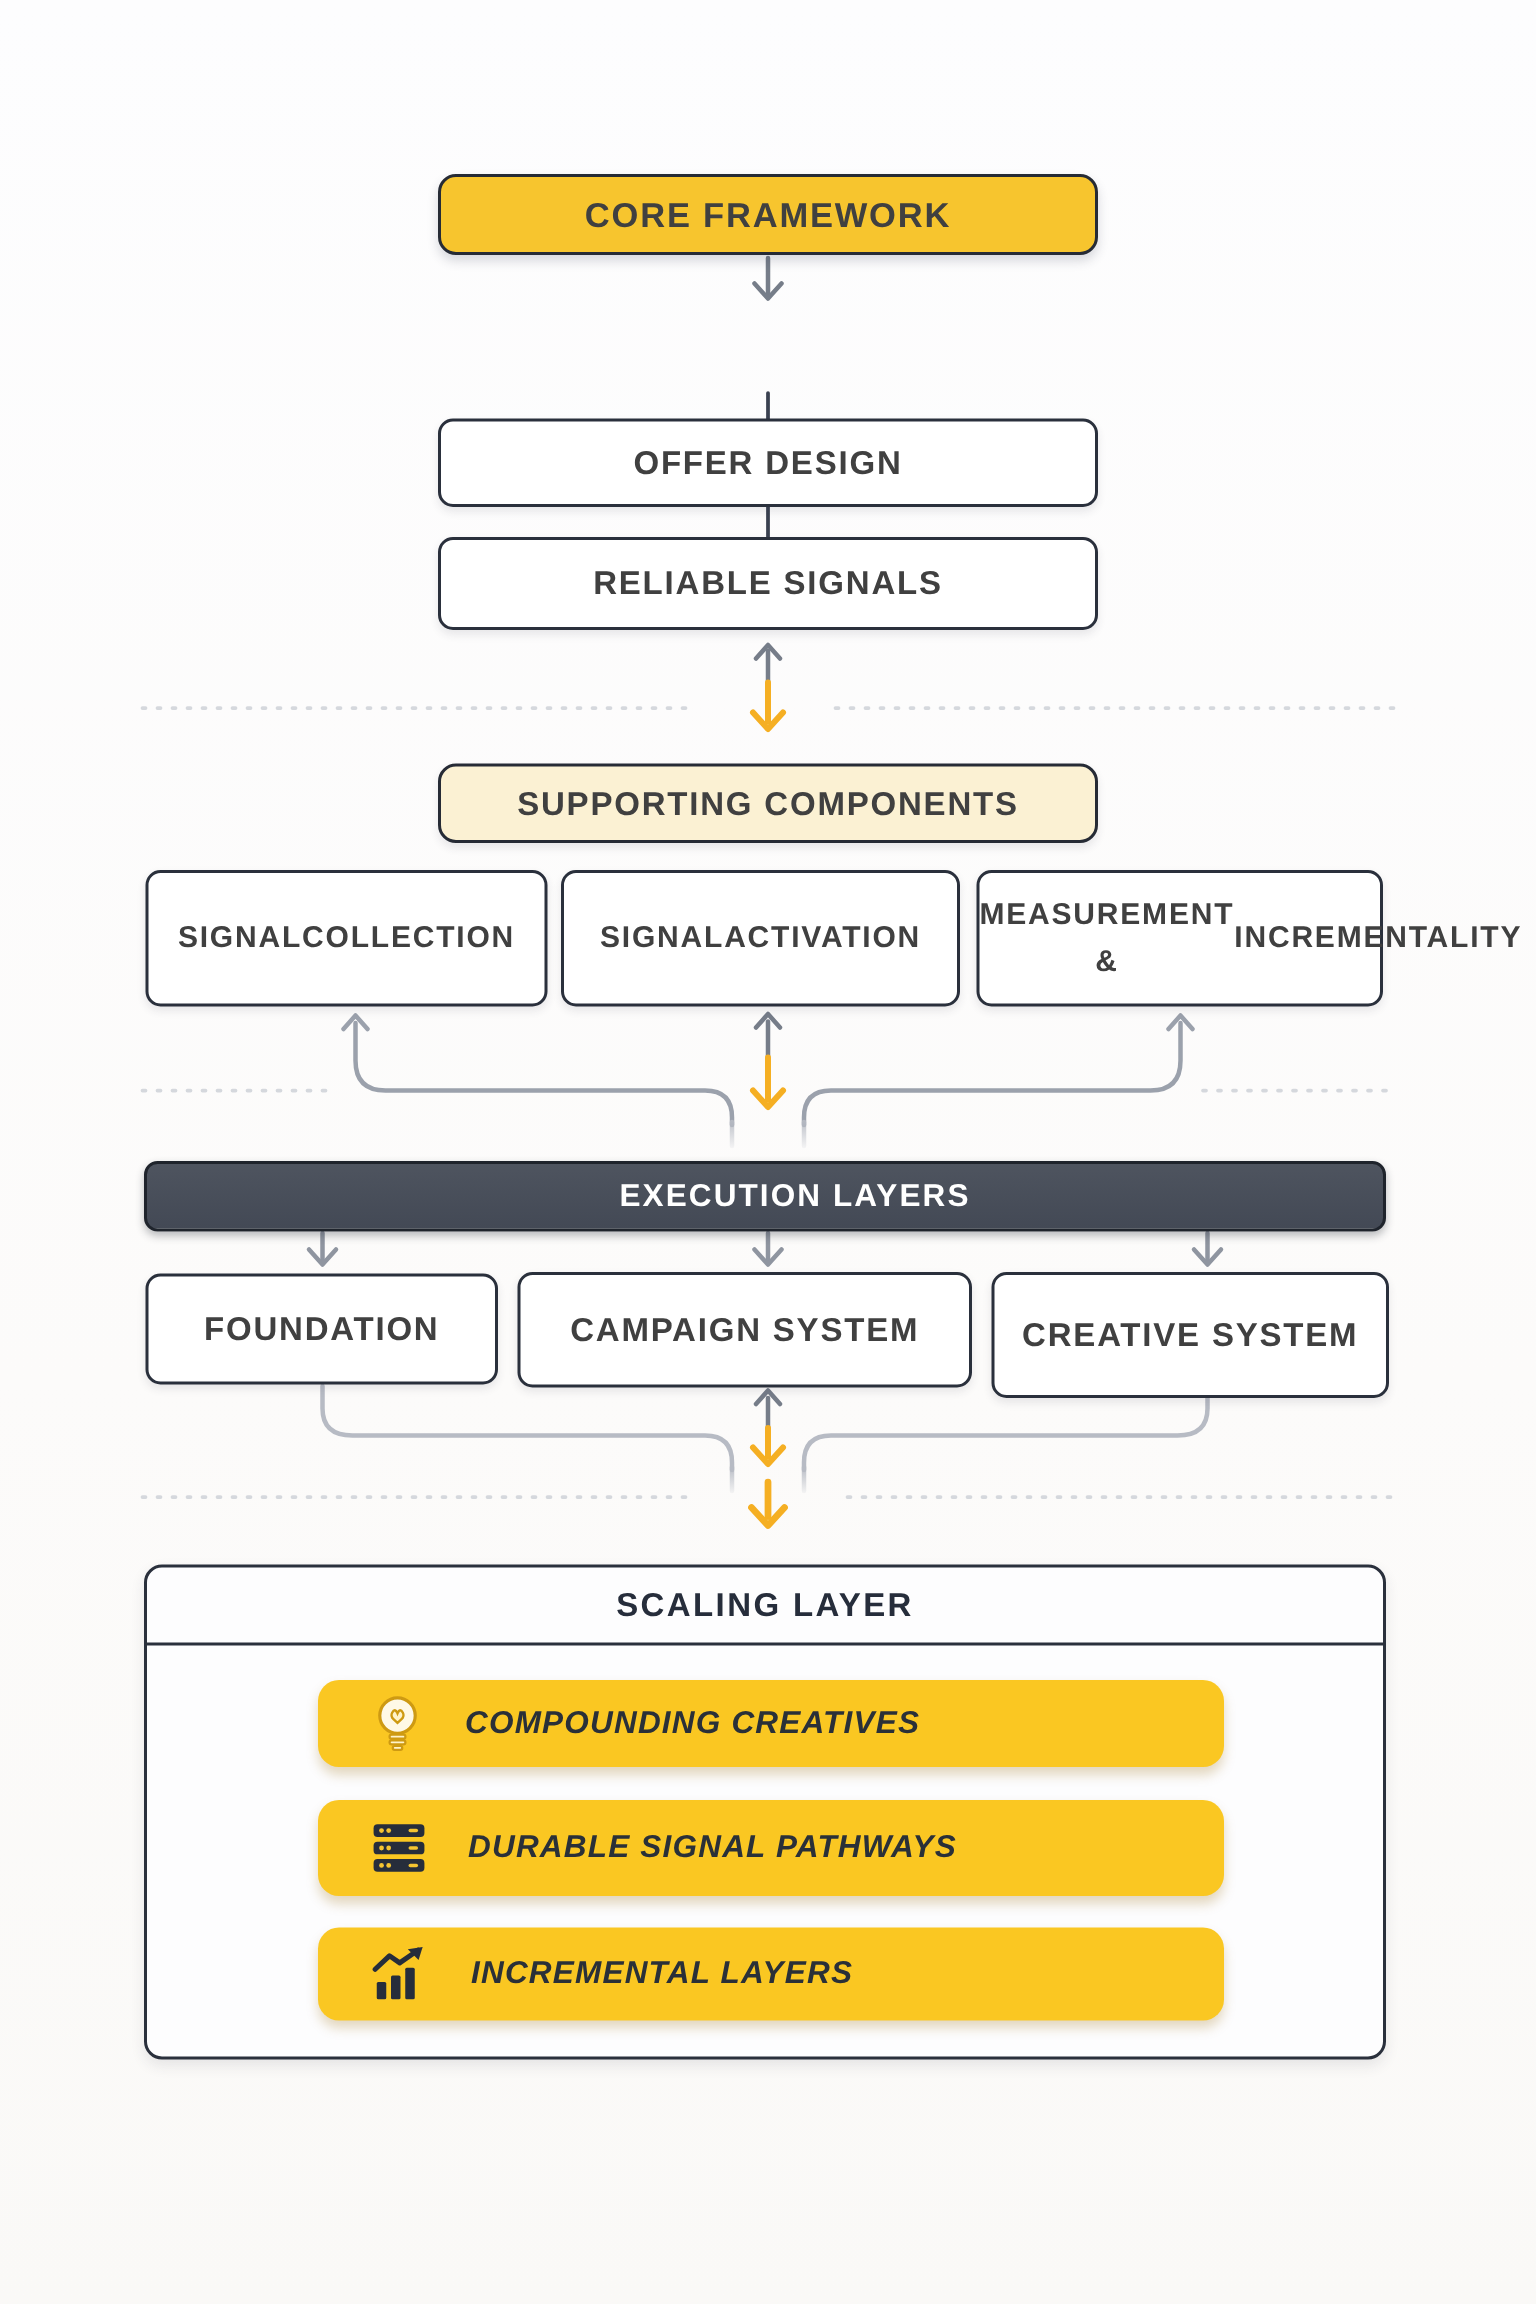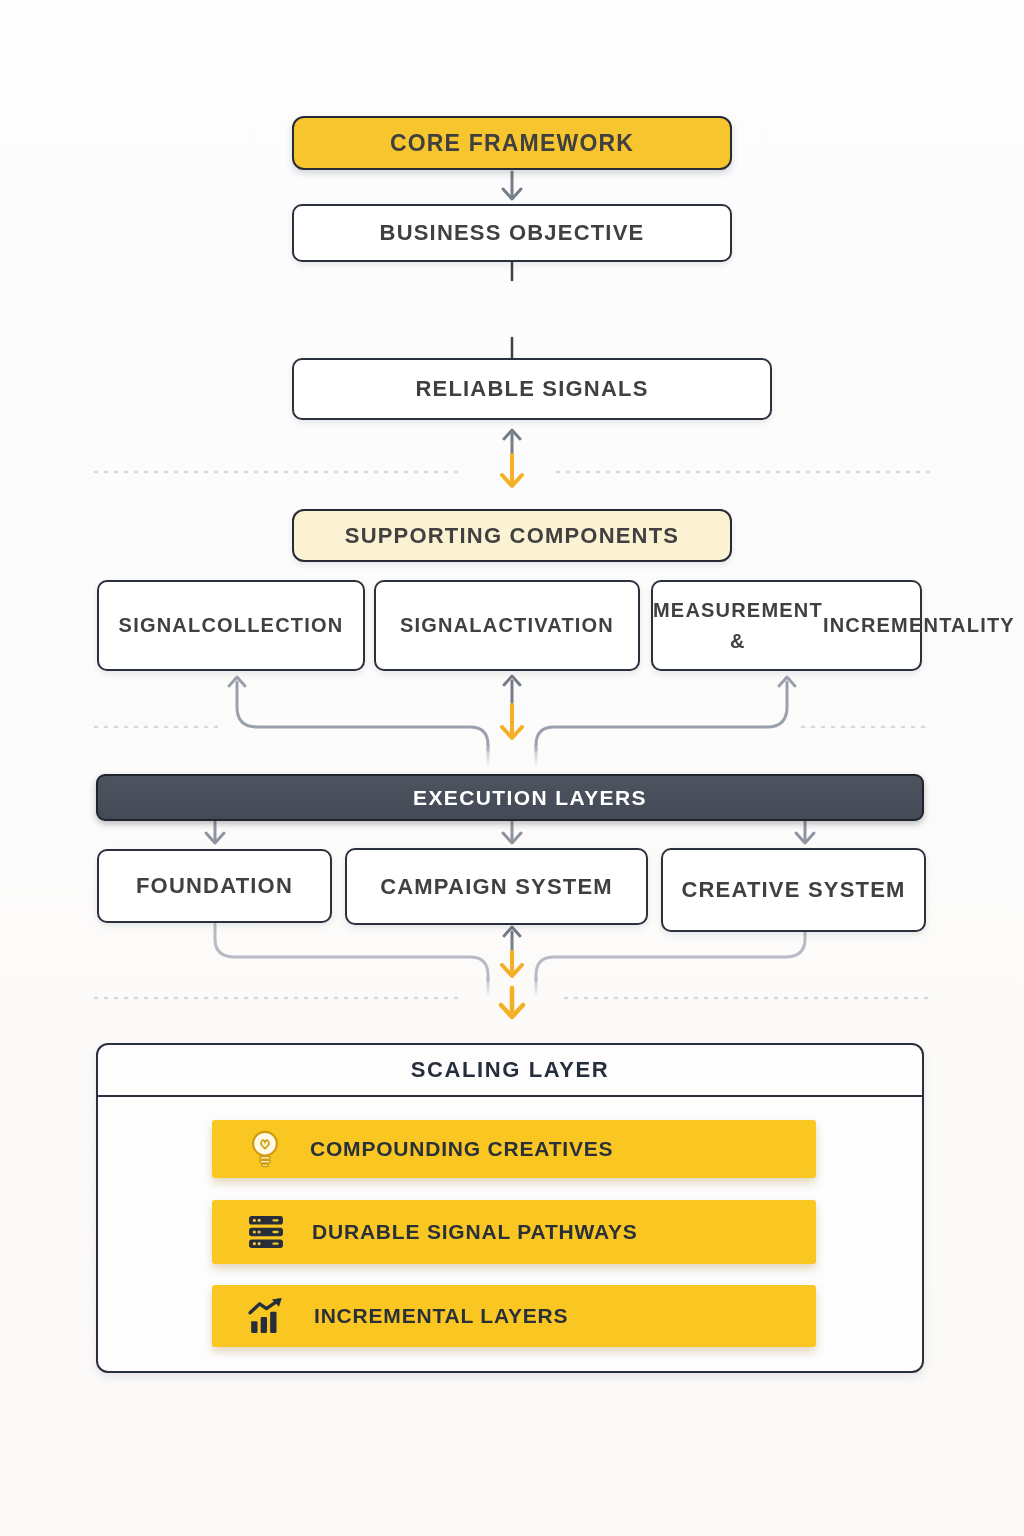--- a/index.html
+++ b/index.html
@@ -36,24 +36,24 @@
   .container-box {
     background:#FDFDFE; border:2px solid #2A303C; border-radius:12px;
     box-shadow:0 4px 9px rgba(45,52,70,.10);
   }
   .container-header {
     height:50px; border-bottom:2px solid #2A303C;
     display:flex; align-items:center; justify-content:center;
     font-weight:bold; font-size:22px; letter-spacing:1.6px; color:#262D3B;
   }
   .ybar {
-    background:#FAC722; border-radius:3px;
+    background:#FAC722; border-radius:14px;
     display:flex; align-items:center; padding-left:36px; gap:28px;
     box-shadow:0 5px 8px rgba(150,105,0,.25);
-    color:#2A3038; font-weight:bold; font-size:21px; letter-spacing:0.8px;
+    color:#2A3038; font-weight:bold; font-size:21px; letter-spacing:0.8px;font-style:italic;
   }
   .ybar .icon { flex:0 0 auto; display:flex; align-items:center; }
 </style>
 </head>
 <body>
 
 <div class="canvas">
 
   <svg class="overlay" viewBox="0 0 1024 1536" fill="none" stroke-linecap="round" stroke-linejoin="round">
     <defs>
@@ -146,24 +146,24 @@
       <path d="M816 1151 L849 1151 Q867 1151 867 1169 L867 1212 Q867 1230 849 1230 L832 1230"></path>
       <path d="M838 1222 L828 1230 L838 1238"></path>
       <path d="M816 1243 L849 1243 Q867 1243 867 1261 L867 1300 Q867 1318 849 1318 L832 1318"></path>
       <path d="M838 1310 L828 1318 L838 1326"></path>
     </g>
   </svg>
 
   <div class="abs box pill-yellow" style="left:292px; top:116px; width:440px; height:54px;">
     <span>CORE FRAMEWORK</span>
   </div>
-  <div class="abs box" style="left:292px; top:204px; width:440px; height:58px;">
-    <span>BUSINESS OBJECTIVE</span>
-  </div>
-  <div class="abs box" style="left:292px; top:358px; width:480px; height:62px;text-align:center;">
+  <div class="abs box" style="left:292px; top:279px; width:440px; height:59px;">
+    <span>OFFER DESIGN</span>
+  </div>
+  <div class="abs box" style="left:292px; top:358px; width:440px; height:62px;text-align:center;">
     <span>RELIABLE SIGNALS</span>
   </div>
 
   <div class="abs box pill-cream" style="left:292px; top:509px; width:440px; height:53px;">
     <span>SUPPORTING COMPONENTS</span>
   </div>
 
   <div class="abs box two-line" style="left:97px; top:580px; width:268px; height:91px;">
     <span>SIGNAL</span>
     <span>COLLECTION</span>

